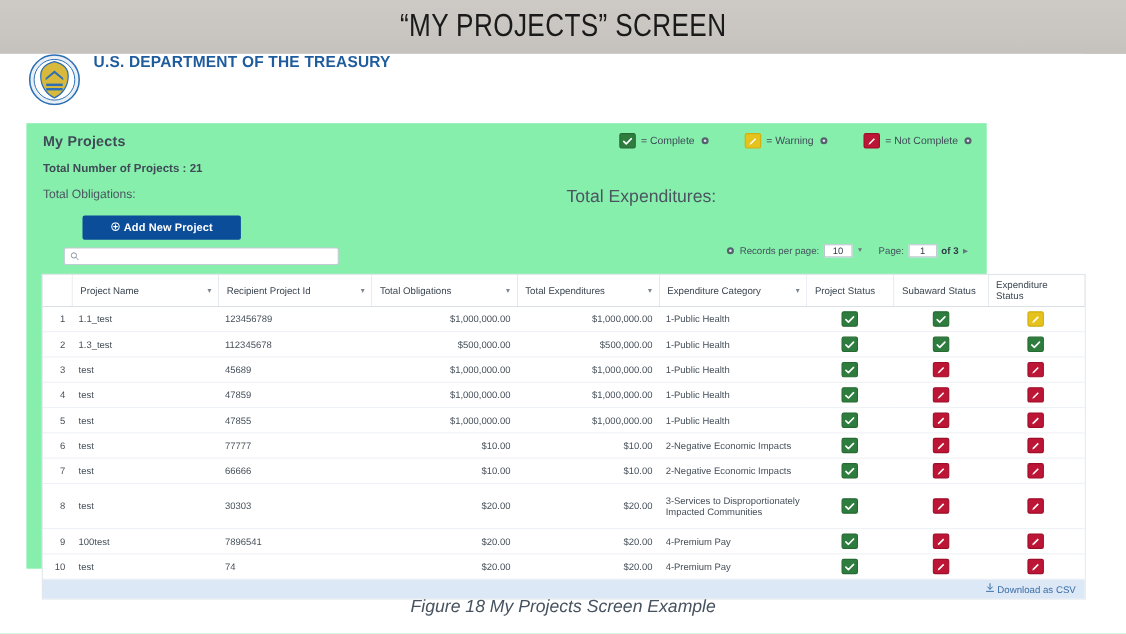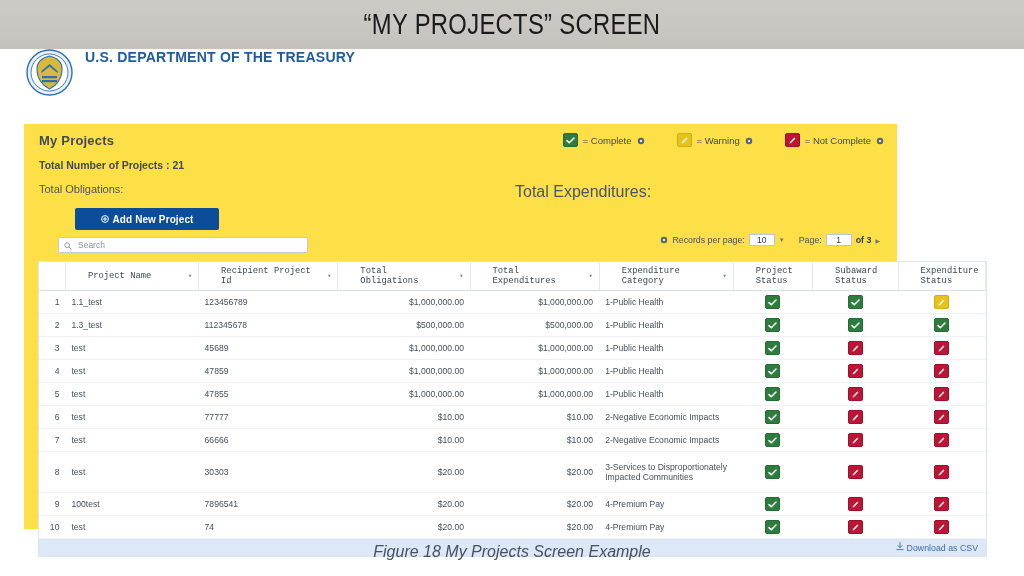--- a/index.html
+++ b/index.html
@@ -61,24 +61,24 @@
     color: #1f5c9e;
     letter-spacing: 0.2px;
     transform: scaleX(0.97);
     transform-origin: left center;
     white-space: nowrap;
   }
 
   
   .app-panel {
     position: absolute;
-    left: 24px; top: 124px;
+    left: 24px; top: 112px;
     width: 873px;
     height: 405px;
-    background: #fde047;
+    background: #86efac;
     box-sizing: border-box;
   }
 
   .panel-head {
     position: relative;
     height: 135px;
   }
   .panel-title {
     position: absolute;
     left: 15px; top: 9px;
@@ -240,27 +240,26 @@
     table-layout: fixed;
     background: #ffffff;
   }
   table.grid th {
     background: #ffffff;
     border-bottom: 1px solid #d7dde5;
     border-right: 1px solid #e4e9ef;
     font-size: 8.8px;
     font-weight: normal;
     color: #3b4651;
-    padding: 4px 22px;
+    padding: 4px 7px;
     text-align: left;
     height: 16px;
     box-sizing: border-box;
     vertical-align: middle;
     position: relative;
-    font-family: Liberation Mono, monospace;
   }
   table.grid th.sortable .sort-caret {
     position: absolute;
     right: 6px; top: 50%;
     transform: translateY(-50%);
     color: #7c8590;
     font-size: 7px;
   }
   table.grid td {
     border-bottom: 1px solid #eef1f5;
@@ -397,21 +396,20 @@
       <span>Add New Project</span>
     </button>
 
     <div class="search-wrap">
       <span>
         <svg width="8" height="8" viewBox="0 0 8 8">
             <circle cx="3.2" cy="3.2" r="2.4" fill="none" stroke="#8b949d" stroke-width="0.9"></circle>
             <path d="M5 5 L7.2 7.2" stroke="#8b949d" stroke-width="0.9" stroke-linecap="round"></path>
           </svg>
       </span>
-      <input class="search-input" type="text" value="" placeholder="Search" style="">
     </div>
 
     <div class="pagination">
       <span class="legend-gear">
         <svg width="8" height="8" viewBox="0 0 8 8">
             <circle cx="4" cy="4" r="3.2" fill="#57626d"></circle>
             <circle cx="4" cy="4" r="1.2" fill="#dce8f6"></circle>
           </svg>
       </span>
       <span class="pg-label">Records per page:</span>

